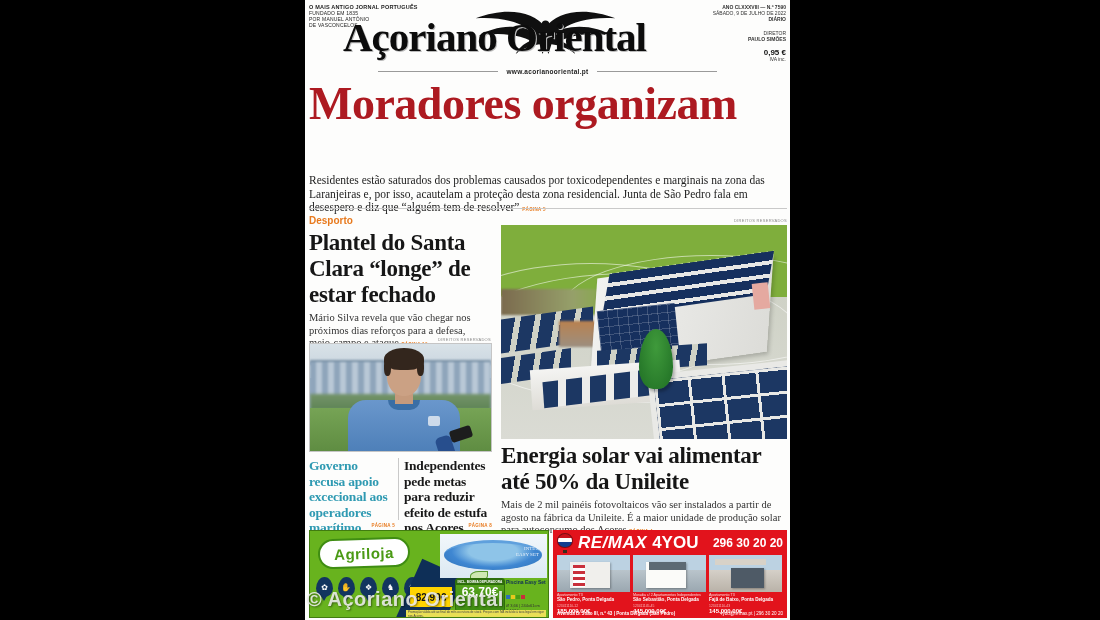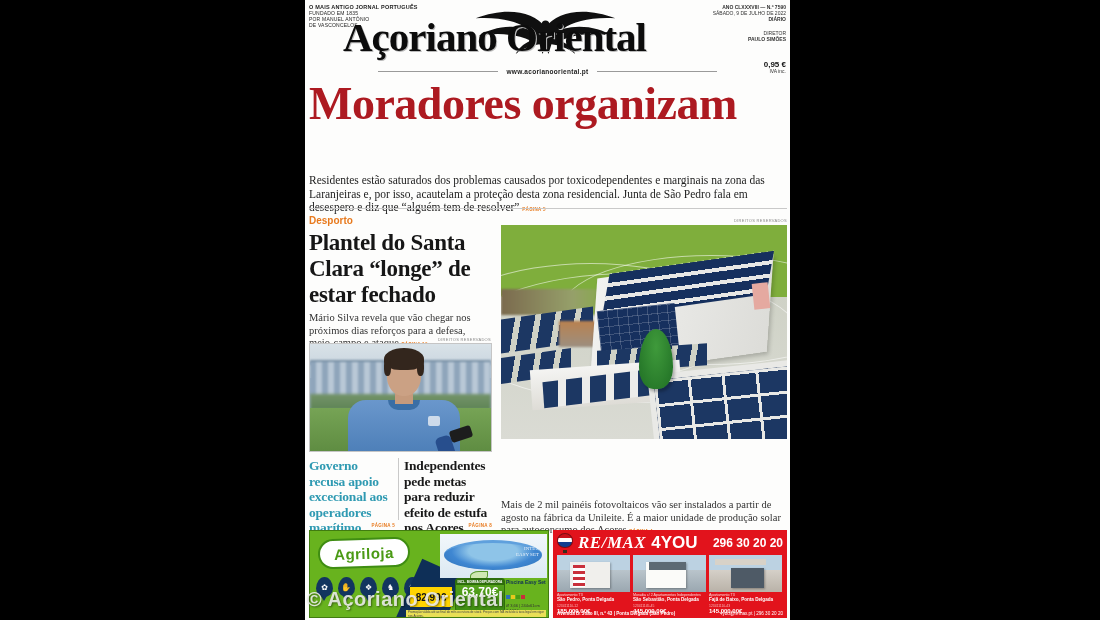--- a/index.html
+++ b/index.html
@@ -9,21 +9,21 @@
   .stage { position:relative; width:1100px; height:620px; background:#000; }
   .page  { position:absolute; left:305px; top:0; width:485px; height:620px; background:#fdfdfc; overflow:hidden; }
 
   
   .masthead { position:absolute; left:0; top:0; width:485px; height:84px; }
   .tagline { position:absolute; left:4px; top:4px; width:110px; font-family:"Liberation Sans",sans-serif; font-size:5px; line-height:6px; color:#222; letter-spacing:.2px; }
   .tagline .b { font-weight:bold; font-size:5.5px; }
   .edition { position:absolute; right:4px; top:4px; width:95px; text-align:right; font-family:"Liberation Sans",sans-serif; font-size:5px; line-height:6px; color:#333; }
   .edition .b { font-weight:bold; }
   .edition .gap { height:8px; }
-  .edition .price { font-weight:bold; font-size:8px; color:#111;margin-top:12px; }
+  .edition .price { font-weight:bold; font-size:8px; color:#111; }
   .nameplate { position:absolute; left:38px; top:8px; width:405px; height:58px; }
   .nameplate .title { position:relative; z-index:2; font-weight:bold; font-size:41px; line-height:58px; color:#0c0c0c; letter-spacing:-1px; text-shadow:1px 1px 0 #bbb; }
   .eagle { position:absolute; z-index:1; left:95px; top:-6px; width:215px; height:52px; }
   .siteline { position:absolute; left:0; top:68px; width:485px; display:flex; align-items:center; justify-content:center; gap:8px; }
   .siteline .rule { height:1px; background:#9a9a9a; width:120px; }
   .siteline .url { font-family:"Liberation Sans",sans-serif; font-size:6.5px; font-weight:bold; color:#222; letter-spacing:.3px; }
 
   
   .lead-headline { position:absolute; left:4px; top:84px; width:478px; font-weight:bold; font-size:46px; line-height:40px; color:#ad1a21; letter-spacing:-.5px; }
   .lead-standfirst { position:absolute; left:4px; top:174px; width:478px; font-size:11.5px; line-height:13.5px; color:#1c1c1c; }
@@ -111,21 +111,21 @@
   .ag-info .name { font-size:5px; font-weight:bold; color:#0e2f57; }
   .ag-sq { display:inline-block; width:4px; height:4px; margin-right:1px; }
   .ag-spec { font-size:4px; line-height:5px; color:#333; }
   .ag-disclaimer { position:absolute; left:96px; top:79px; width:140px; height:8px; background:#e9df56; font-family:"Liberation Sans",sans-serif; font-size:3px; color:#444; line-height:4px; overflow:hidden; padding:0 2px; }
 
   .ad-remax { position:absolute; left:248px; top:530px; width:234px; height:88px; background:#e2131c; overflow:hidden; }
   .rx-header { position:absolute; left:4px; top:3px; width:226px; height:20px; display:flex; align-items:center; }
   .rx-balloon { position:relative; width:16px; height:20px; margin-right:5px; }
   .rx-balloon .ball { position:absolute; left:0; top:0; width:16px; height:15px; border-radius:50% 50% 46% 46%; background:linear-gradient(#c9111d 0 34%,#fff 34% 63%,#123d8f 63%); border:1px solid #7d0d13; }
   .rx-balloon .basket { position:absolute; left:6px; bottom:0; width:4px; height:3px; background:#3a2b1a; }
-  .rx-brand { font-family:Liberation Serif, serif; font-weight:bold; font-style:italic; font-size:17px; color:#fff; letter-spacing:.5px; }
+  .rx-brand { font-family:Liberation Sans, sans-serif; font-weight:bold; font-style:italic; font-size:17px; color:#fff; letter-spacing:.5px; }
   .rx-4you { font-family:"Liberation Sans",sans-serif; font-weight:bold; font-size:17px; color:#fff; margin-left:5px; }
   .rx-phone { font-family:"Liberation Sans",sans-serif; font-weight:bold; font-size:12px; color:#fff; margin-left:auto; }
   .rx-photos { position:absolute; left:4px; top:25px; width:226px; display:flex; gap:3px; }
   .rx-col { width:73px; }
   .rx-photo { position:relative; width:73px; height:37px; background:linear-gradient(#cfd8de,#9aa7b0); overflow:hidden; }
   .rx-photo .sky { position:absolute; left:0; top:0; width:100%; height:40%; background:#bcd2e2; }
   .rx-photo .bldg { position:absolute; left:18%; top:20%; width:55%; height:70%; background:#f0efec; box-shadow:1px 1px 2px rgba(0,0,0,.3); }
   .rx-photo .accent { position:absolute; left:22%; top:26%; width:16%; height:60%; }
   .rx-photo.p1 .accent { background:repeating-linear-gradient(#c9303a 0 3px,#fff 3px 6px); }
   .rx-photo.p2 .bldg { background:#fbfbf9; } .rx-photo.p2 .accent { background:#5d6a73; top:20%; height:20%; width:50%; }
@@ -232,20 +232,24 @@
       <div class="sp-wall-panel"></div>
       <div class="sp-chimney"></div>
       <div class="sp-left-array sp-la3"></div>
       <div class="sp-white-low"></div>
       <div class="sp-low-panels"></div>
       <div class="sp-roof-right"></div>
       <div class="sp-roof-right-grid"></div>
       <div class="sp-tree"></div>
     </div>
 
+    <div class="solar-headline">
+      <div>Energia solar vai alimentar</div>
+      <div>até 50% da Unileite</div>
+    </div>
     <div class="solar-standfirst"><span>Mais de 2 mil painéis fotovoltaicos vão ser instalados a partir de agosto na fábrica da Unileite. É a maior unidade de produção solar para autoconsumo dos Açores </span><span class="pageref">PÁGINA 4</span></div>
 
     <div class="ad-agriloja">
       <div class="ag-logo">
           <span>Agriloja</span>
         </div>
       <div class="ag-pins">
         <div class="ag-pin">
             <span>✿</span>
           </div>

